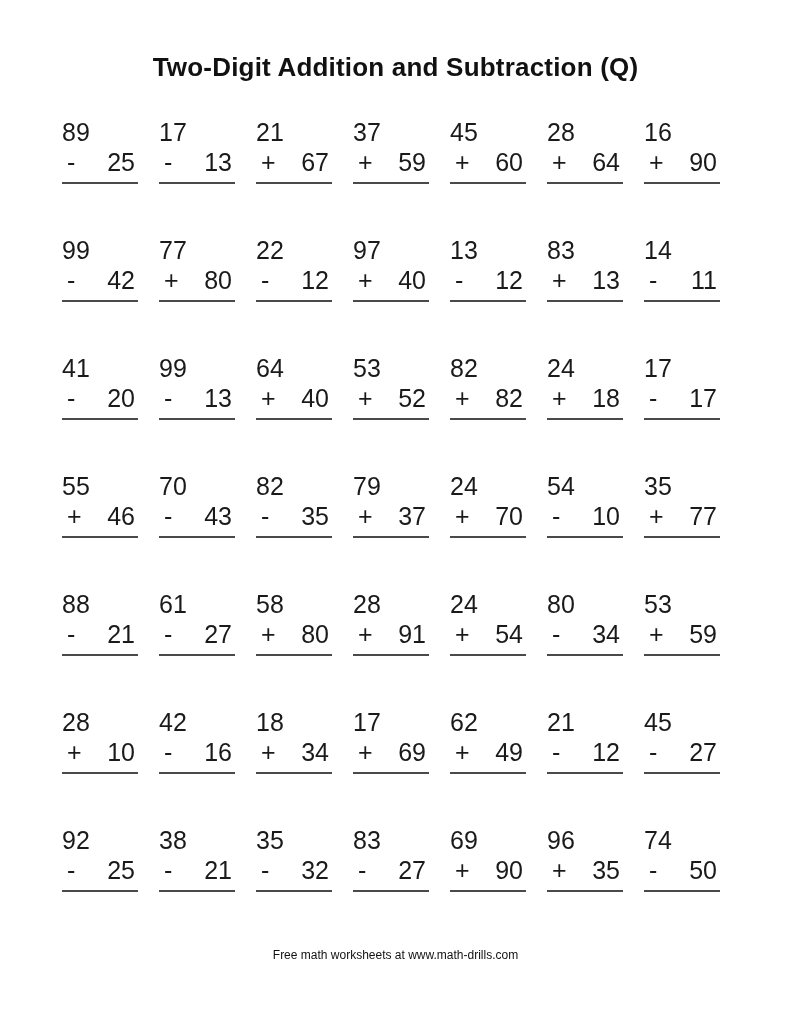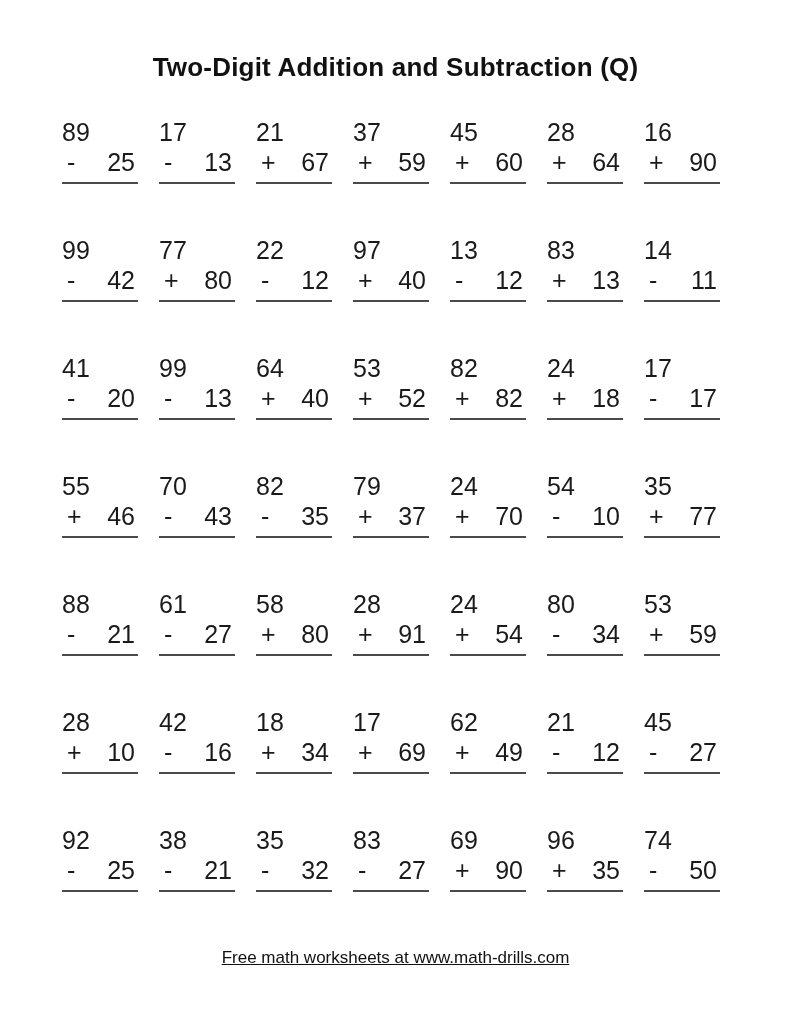--- a/index.html
+++ b/index.html
@@ -50,23 +50,22 @@
     padding-right: 3px;
   }
   .problem .answer-line {
     margin-top: 5px;
     border-bottom: 2px solid #4a4a4a;
     height: 0;
   }
   .page-footer {
     margin-top: 56px;
     text-align: center;
-    font-size: 17px;
+    font-size: 12px;
     color: #111111;
-    text-decoration: underline;
   }
 </style>
 </head>
 <body>
 
 <div class="page-title">Two-Digit Addition and Subtraction (Q)</div>
 
 <div class="worksheet-grid" id="worksheet-grid">
   <div class="problem">
     <div class="top-row">

